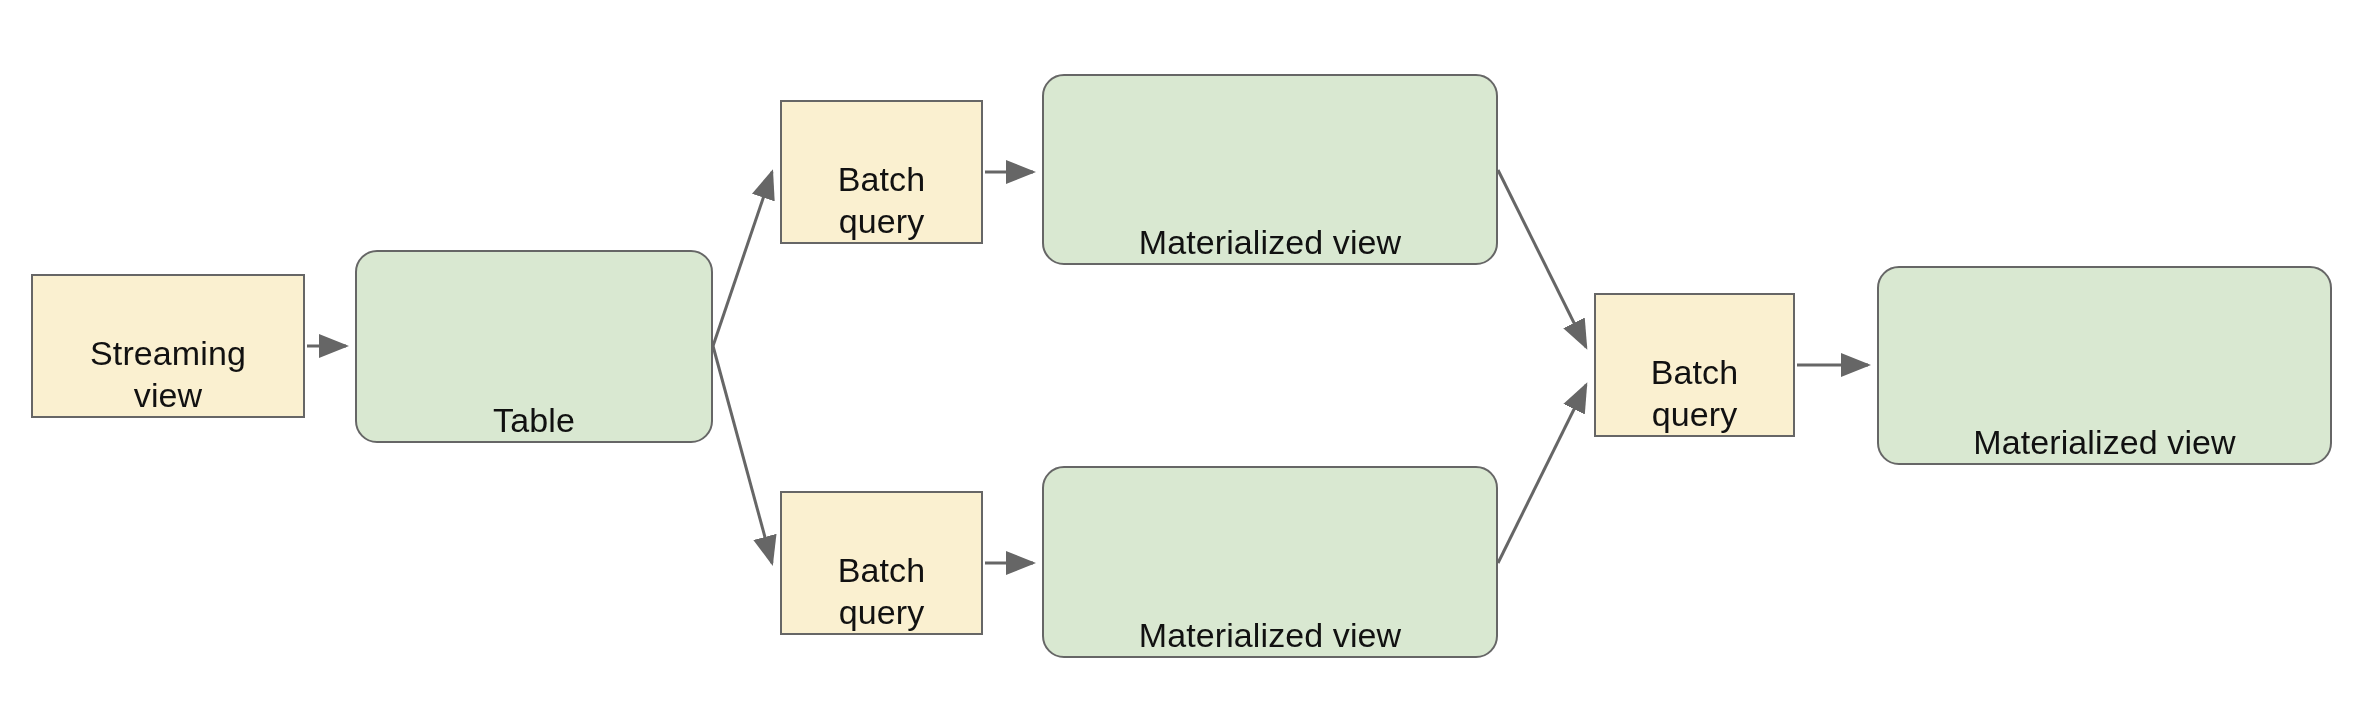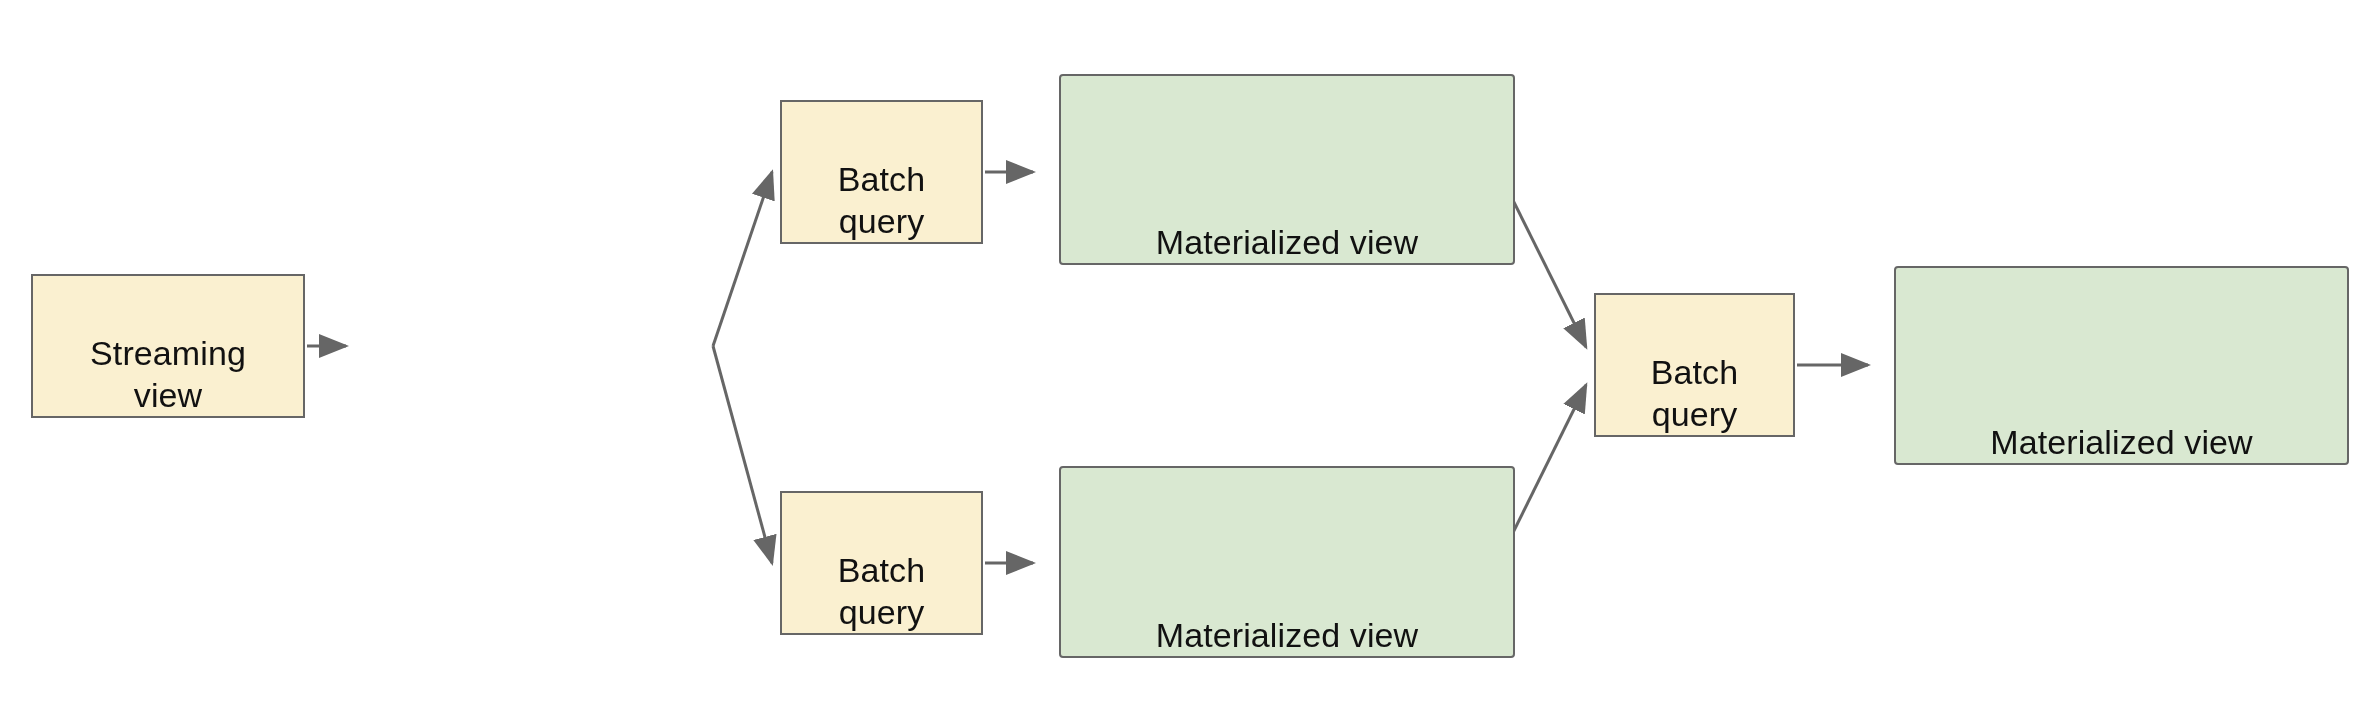--- a/index.html
+++ b/index.html
@@ -40,22 +40,21 @@
     letter-spacing: 0.1px;
     white-space: pre-line;
     border: 2px solid #666666;
   }
   .node-process {
     background: #faf0d0;
     border-radius: 0;
   }
   .node-store {
     background: #d9e8d1;
-    border-radius: 4px;
-    margin-left: 17px;
+    border-radius: 22px;
   }
 </style>
 </head>
 <body>
 
 <div id="canvas">
 
   <svg id="edge-layer" viewBox="0 0 2370 720" xmlns="http://www.w3.org/2000/svg">
     <defs>
       <marker id="arrowhead" markerWidth="10" markerHeight="8" refX="9" refY="4" orient="auto" markerUnits="strokeWidth">
@@ -71,20 +70,23 @@
         <path d="M 1498 170 L 1586 347" marker-end="url(#arrowhead)"></path>
         <path d="M 1498 563 L 1586 385" marker-end="url(#arrowhead)"></path>
         <path d="M 1797 365 L 1868 365" marker-end="url(#arrowhead)"></path>
       </g>
   </svg>
 
   <div class="node node-process" style="left: 31px; top: 274px; width: 274px; height: 144px;">
     <span>Streaming
 view</span>
   </div>
+  <div class="node node-store" style="left: 355px; top: 250px; width: 358px; height: 193px;">
+    <span>Table</span>
+  </div>
   <div class="node node-process" style="left: 780px; top: 100px; width: 203px; height: 144px;">
     <span>Batch
 query</span>
   </div>
   <div class="node node-store" style="left: 1042px; top: 74px; width: 456px; height: 191px;">
     <span>Materialized view</span>
   </div>
   <div class="node node-process" style="left: 780px; top: 491px; width: 203px; height: 144px;">
     <span>Batch
 query</span>

